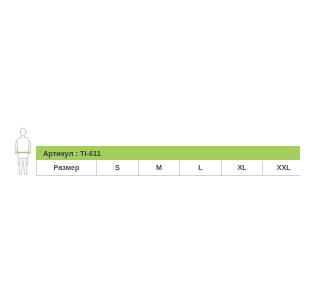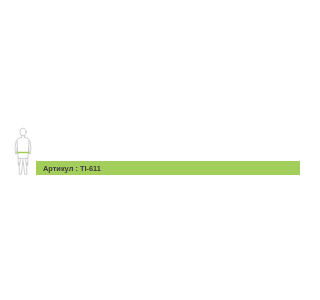--- a/index.html
+++ b/index.html
@@ -149,17 +149,25 @@
         <col class="col-size">
         <col class="col-size">
         <col class="col-size">
         <col class="col-size">
         <col class="col-size">
       </colgroup>
       <tbody>
         <tr class="article-row">
           <td colspan="6">Артикул : TI-611</td>
         </tr>
+        <tr class="sizes-row">
+          <td class="row-label">Размер</td>
+          <td>S</td>
+          <td>M</td>
+          <td>L</td>
+          <td>XL</td>
+          <td>XXL</td>
+        </tr>
       </tbody>
     </table>
   </div>
 
 </div>
 
 </body></html>

